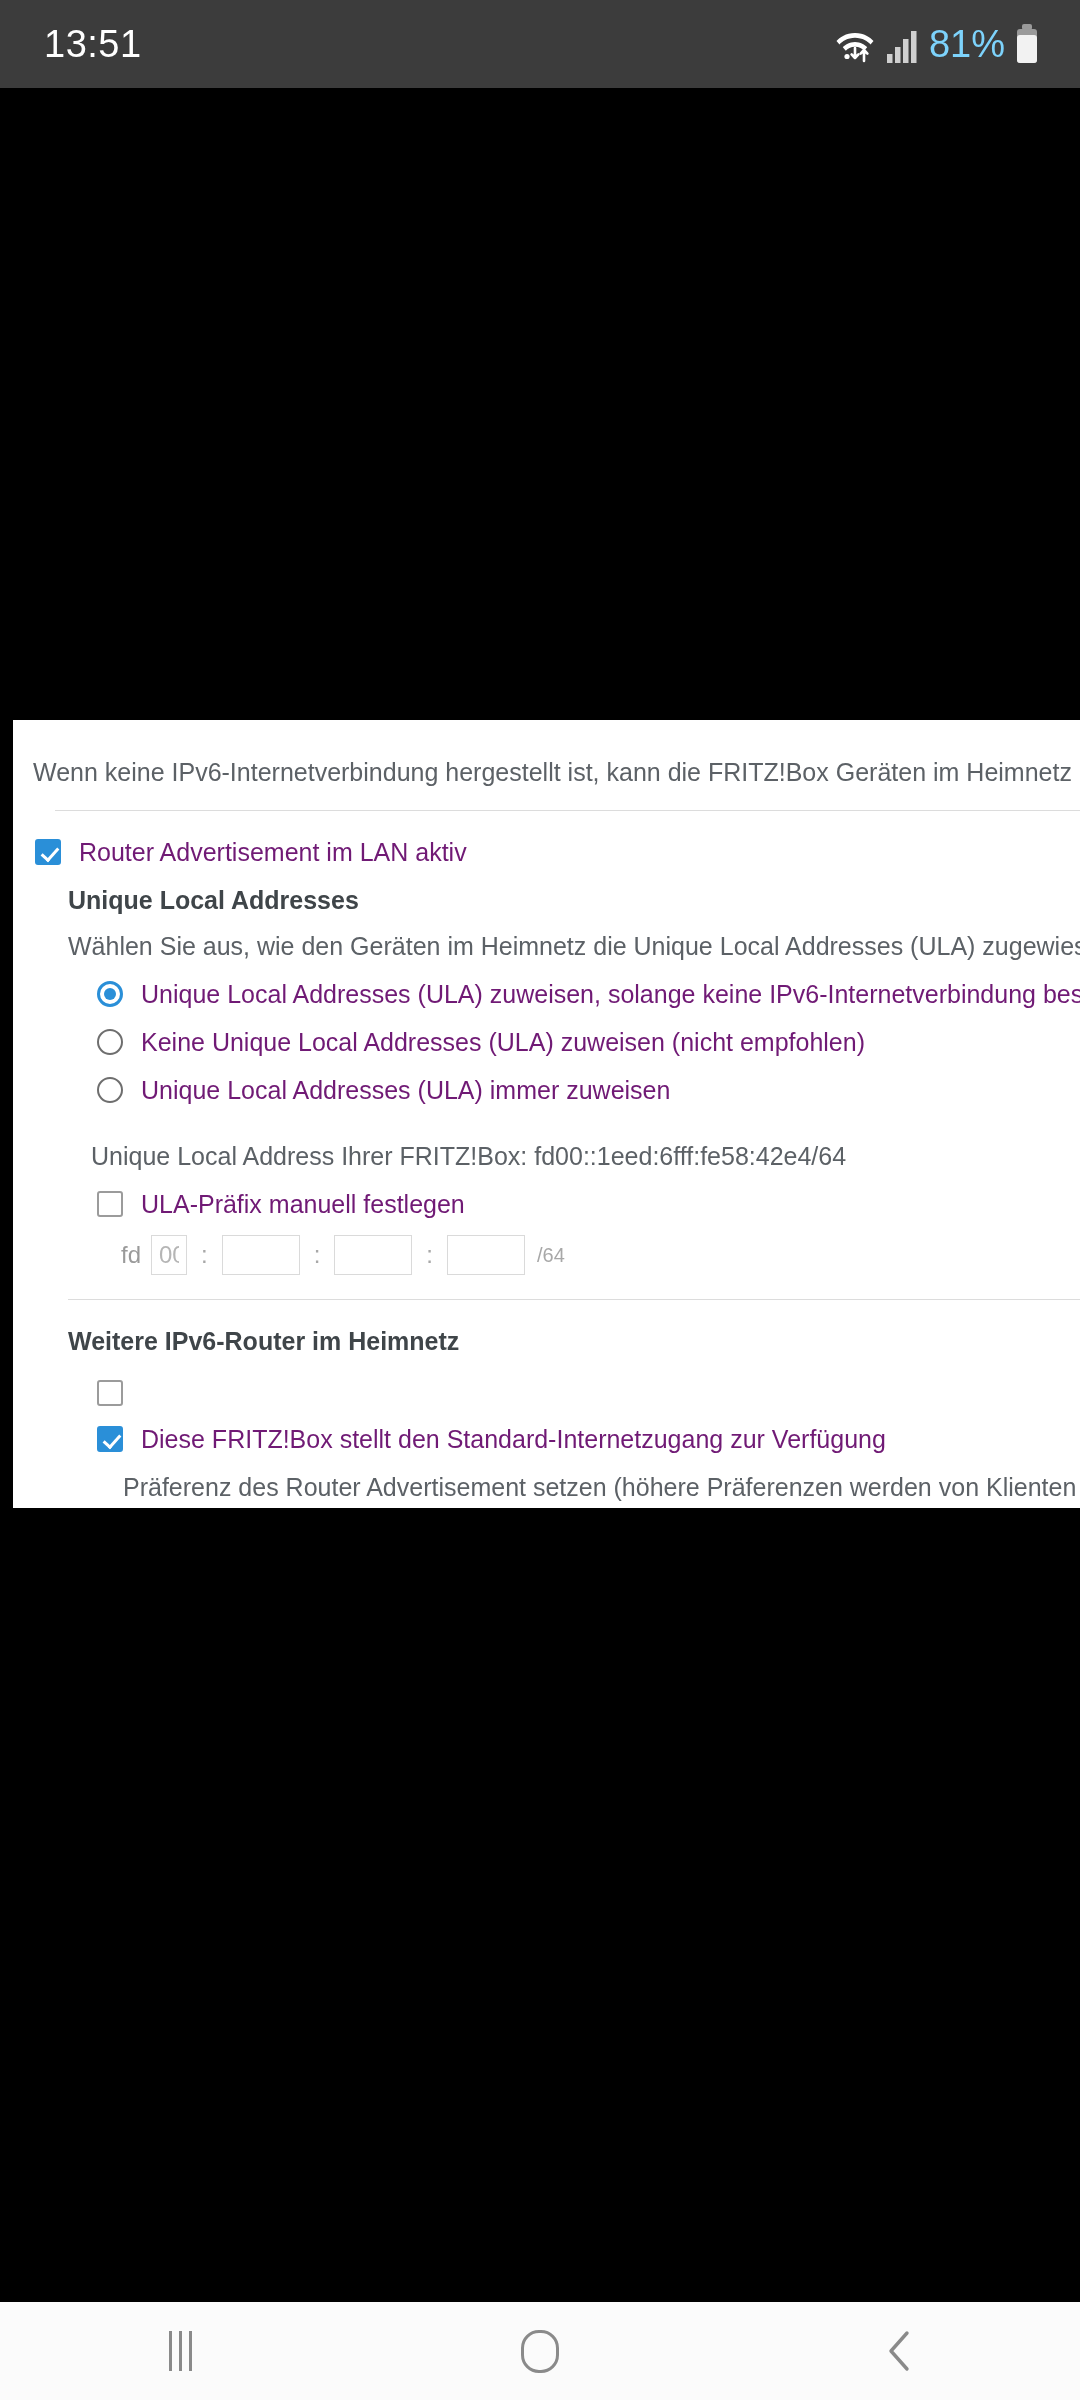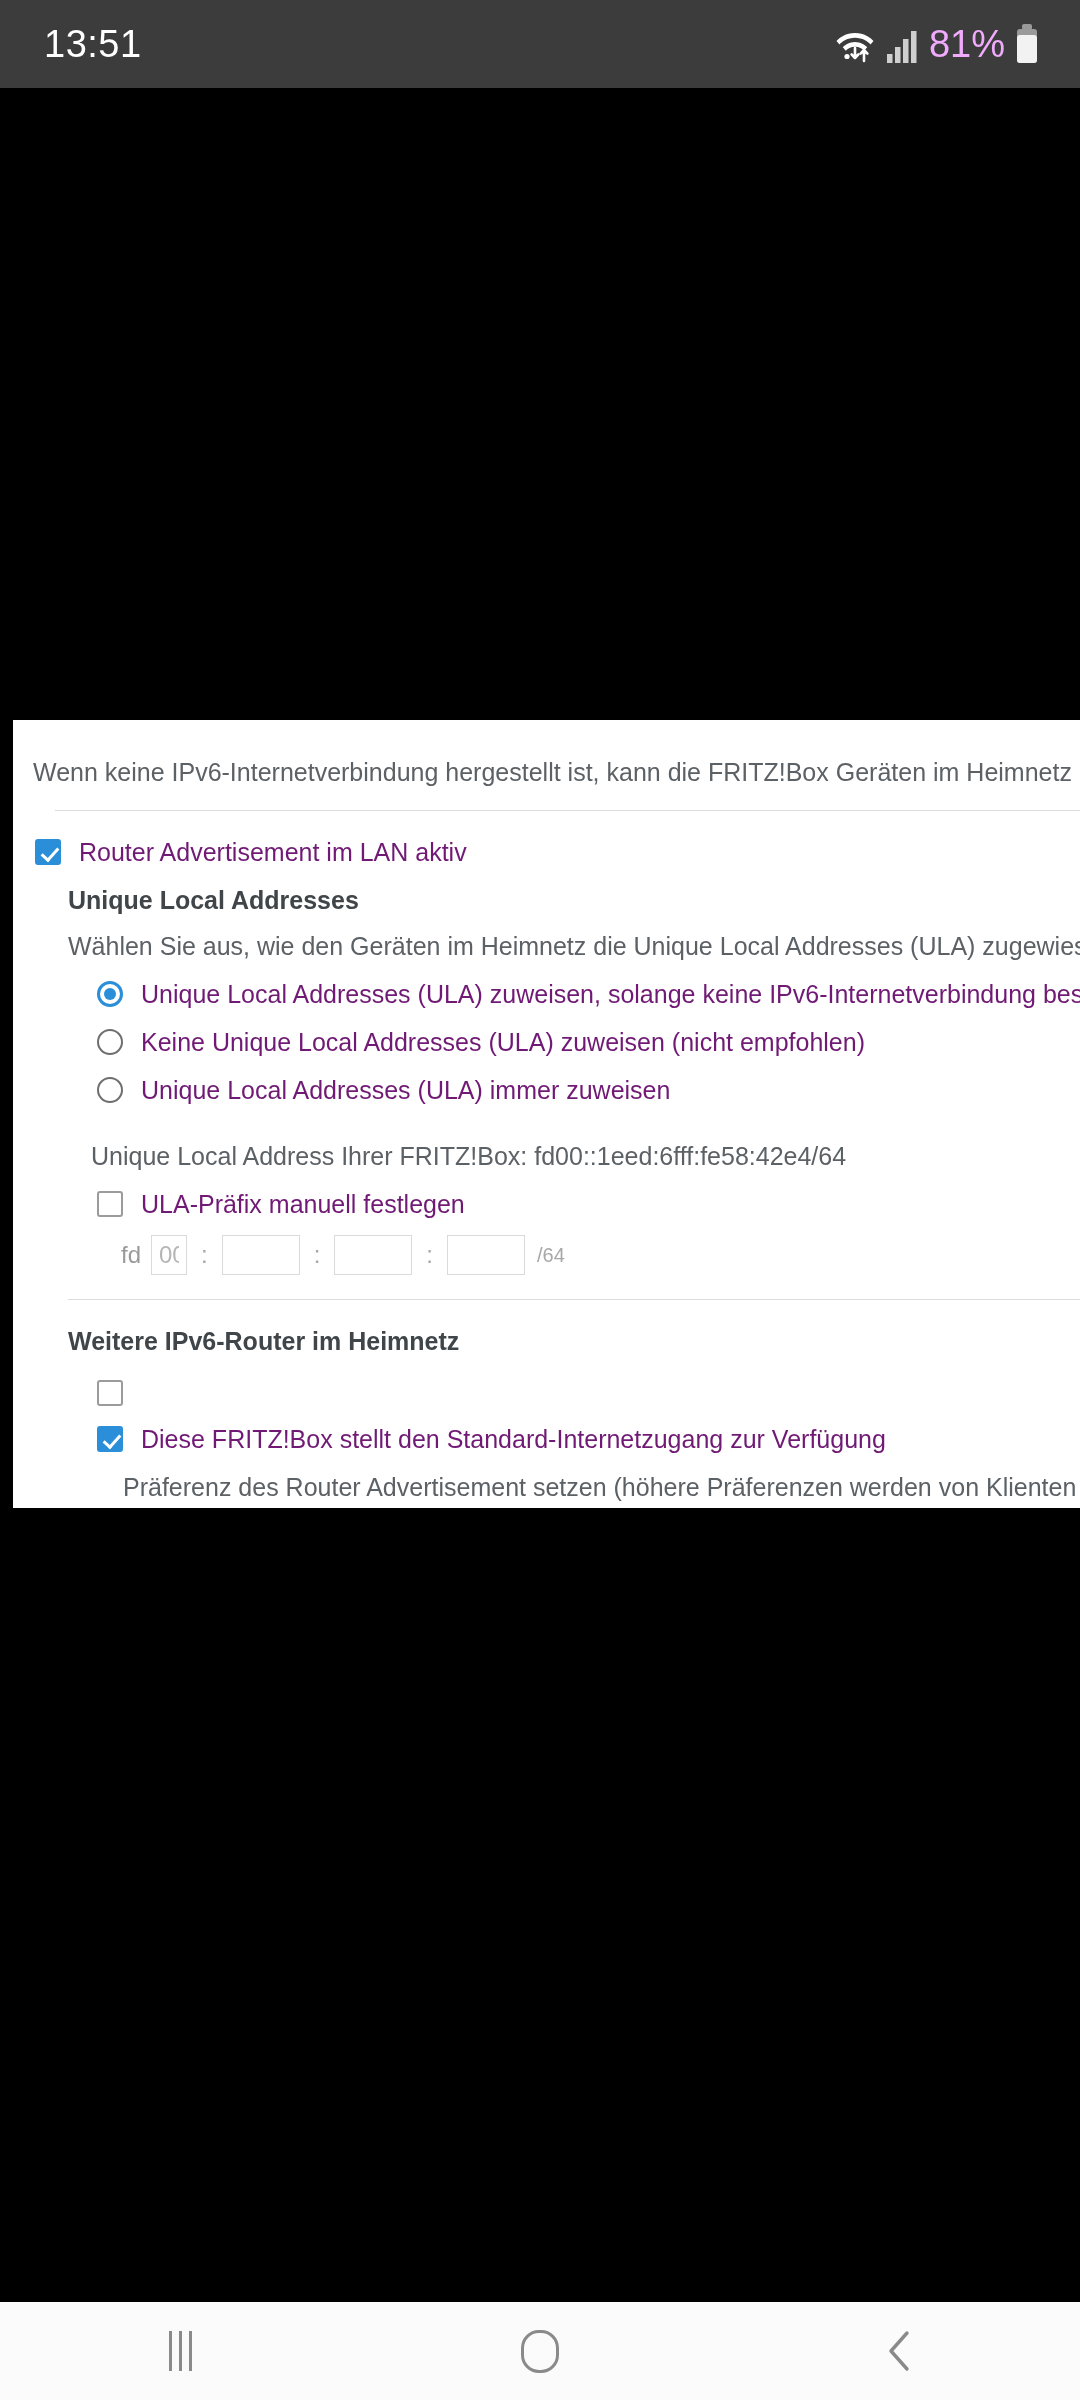--- a/index.html
+++ b/index.html
@@ -33,21 +33,21 @@
     color: #ffffff;
     font-size: 38px;
     letter-spacing: 0.5px;
   }
   #status-right {
     display: flex;
     align-items: center;
     gap: 9px;
   }
   #battery-pct {
-    color: #f0abfc;
+    color: #7dd3fc;
     font-size: 38px;
     letter-spacing: 0px;
   }
   .sbicon { display: block; }
 
   
   #page-body {
     position: absolute;
     top: 88px; left: 0;
     width: 1080px;

